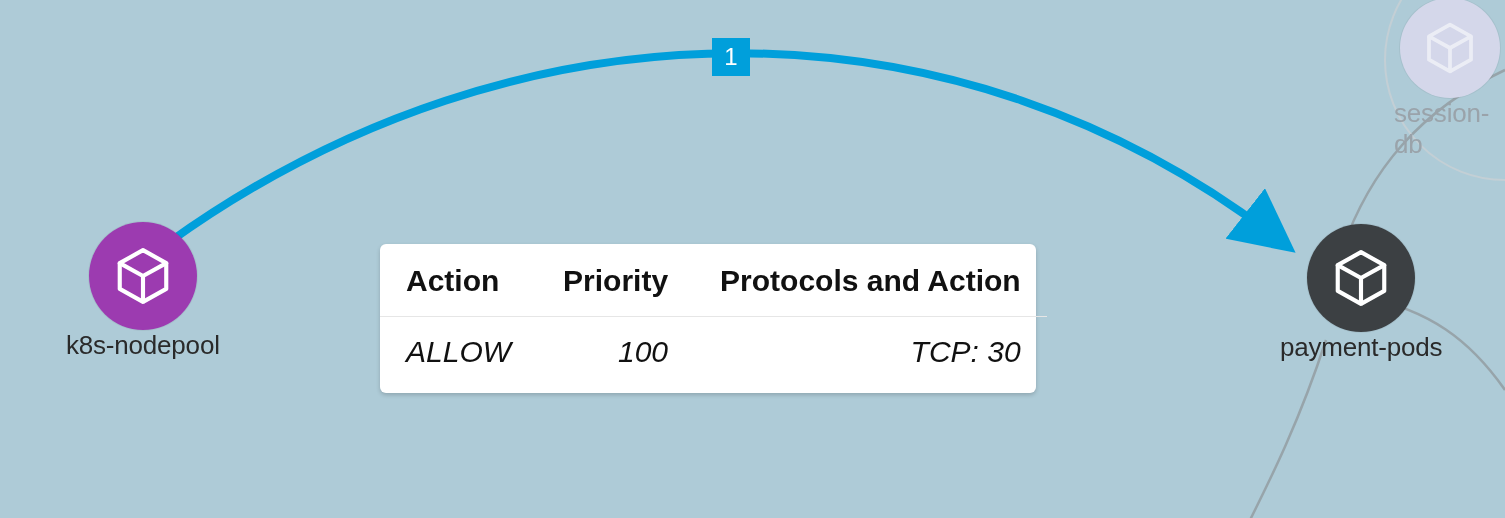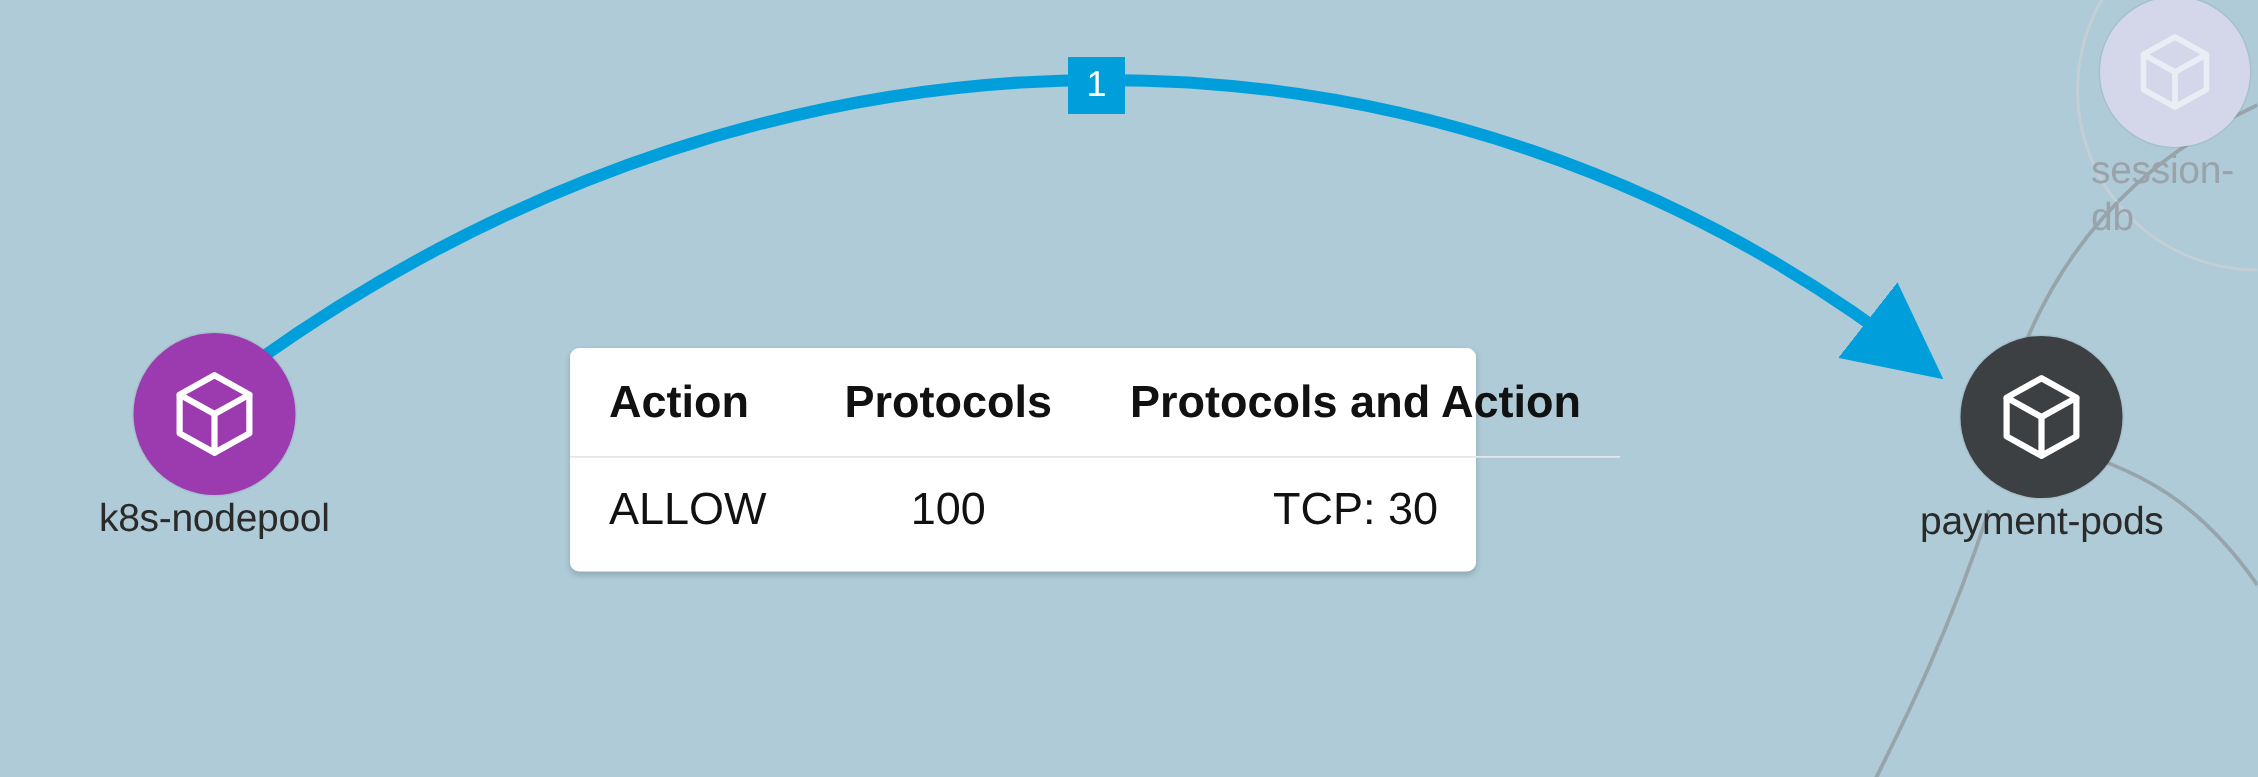--- a/index.html
+++ b/index.html
@@ -76,25 +76,26 @@
   }
   .info-card th {
     text-align: left;
     font-weight: 700;
     padding: 20px 26px 18px 26px;
     border-bottom: 1px solid #e6e6e6;
     color: #111;
     white-space: nowrap;
   }
   .info-card td {
-    text-align: center;
+    text-align: right;
     padding: 18px 26px 24px 26px;
     color: #111;
     font-weight: 400;
     white-space: nowrap;
+    font-style: italic;
   }
   .cube-svg { width: 62px; height: 62px; }
   .node-ghost .cube-svg { width: 56px; height: 56px; opacity: 0.55; }
 </style>
 </head>
 <body>
 
 <div class="canvas">
 
   <svg class="edges">
@@ -143,26 +144,26 @@
     <div class="circle">
       <svg class="cube-svg" viewBox="0 0 24 24">
         <path d="M12 2 L21 7 L12 12 L3 7 Z" fill="none" stroke="#fff" stroke-width="1.6" stroke-linejoin="round"></path>
         <path d="M3 7 L3 17 L12 22 L12 12" fill="none" stroke="#fff" stroke-width="1.6" stroke-linejoin="round"></path>
         <path d="M21 7 L21 17 L12 22" fill="none" stroke="#fff" stroke-width="1.6" stroke-linejoin="round"></path>
       </svg>
     </div>
     <div class="label">session-db</div>
   </div>
 
-  <div class="info-card" style="left:380px; top:232px; width:604px;">
+  <div class="info-card" style="left:380px; top:244px; width:656px;">
     <table>
       <thead>
         <tr>
           <th>Action</th>
-          <th>Protocols</th>
+          <th>Priority</th>
           <th>Protocols and Action</th>
         </tr>
       </thead>
       <tbody>
         <tr>
           <td>ALLOW</td>
           <td>100</td>
           <td>TCP: 30</td>
         </tr>
       </tbody>

